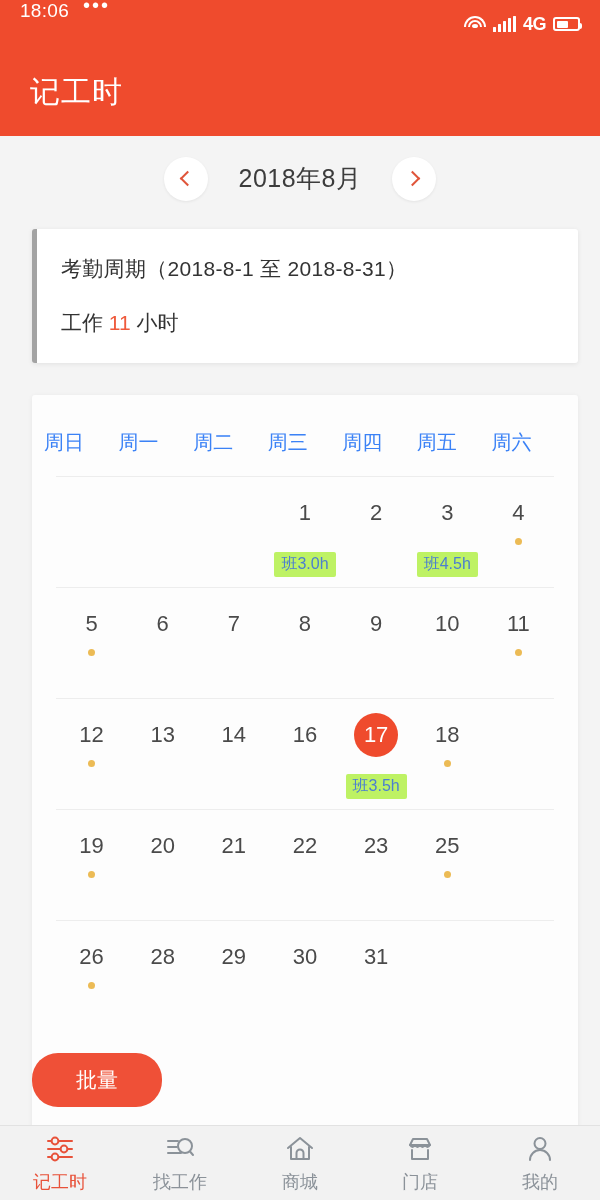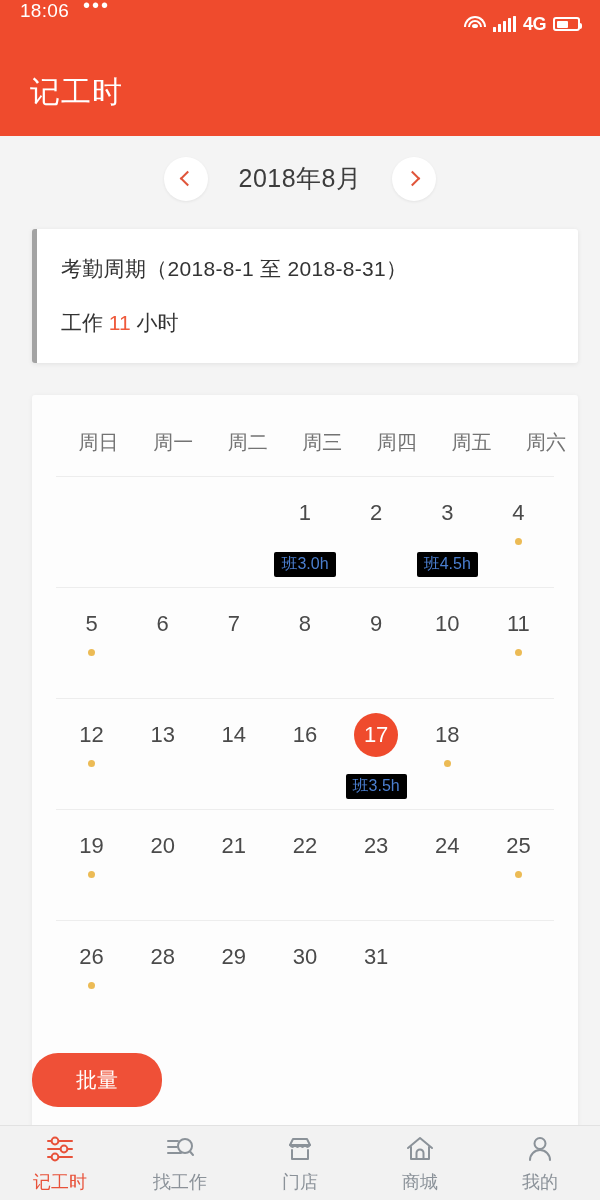--- a/index.html
+++ b/index.html
@@ -75,35 +75,35 @@
   .num{ color:#ef5a3c; }
 
   
   .calcard{
     margin:32px 22px 0 32px; background:#fdfdfd; border-radius:3px;
     box-shadow:0 1px 5px rgba(0,0,0,.06);
     padding:18px 0 24px 0;
   }
   .weekhdr{ display:grid; grid-template-columns:repeat(7,1fr);
             padding:16px 12px 20px 12px; }
-  .weekhdr div{ text-align:right; font-size:20px; color:#737373; }
+  .weekhdr div{ text-align:left; font-size:20px; color:#3b82f6; }
   .calrow{
     display:grid; grid-template-columns:repeat(7,1fr);
     border-top:1px solid #ededed; margin:0 24px;
     min-height:111px; padding-top:14px;
   }
   .cell{ display:flex; flex-direction:column; align-items:center; }
   .daynum{
     font-size:22px; color:#4a4a4a; line-height:26px;
     width:44px;height:44px; display:flex; align-items:center; justify-content:center;
   }
   .cell.selected .daynum{ background:#ef4b2d; color:#fff; border-radius:50%; }
   .dot{ width:7px;height:7px;border-radius:50%;background:#ecbb55; margin-top:3px; }
   .badge{
-    margin-top:7px; background:#000000; color:#4b7fd0;
+    margin-top:7px; background:#bef264; color:#4b7fd0;
     font-size:16px; padding:2px 7px; border-radius:2px; white-space:nowrap;
   }
   .spacer{ height:7px; margin-top:3px; }
 
   .batchwrap{ display:flex; justify-content:flex-start; margin-top:22px; }
   .batchbtn{
     background:#ef5037; color:#fff; border:none;
     font-size:21px; padding:13px 44px; border-radius:26px;
     font-family:inherit; cursor:pointer;
   }
@@ -287,24 +287,20 @@
         </div>
         <div class="cell">
           <div class="daynum">22</div>
           <div class="spacer"></div>
         </div>
         <div class="cell">
           <div class="daynum">23</div>
           <div class="spacer"></div>
         </div>
         <div class="cell">
-          <div class="daynum">24</div>
-          <div class="spacer"></div>
-        </div>
-        <div class="cell">
           <div class="daynum">25</div>
           <div class="dot"></div>
         </div>
       </div>
       <div class="calrow">
         <div class="cell">
           <div class="daynum">26</div>
           <div class="dot"></div>
         </div>
         <div class="cell">
@@ -356,39 +352,39 @@
           <line x1="3" y1="18" x2="16" y2="18"></line>
           <circle cx="20" cy="11" r="7"></circle>
           <line x1="25" y1="16.5" x2="28" y2="20"></line>
         </svg>
       </span>
       <span class="navlabel">找工作</span>
     </div>
     <div class="navitem">
       <span class="navicon">
         <svg width="30" height="28" viewBox="0 0 30 28" fill="none" stroke="currentColor" stroke-width="2" stroke-linejoin="round" stroke-linecap="round">
+          <path d="M3 13 L15 3 L27 13"></path>
+          <path d="M6 12 V24 H24 V12"></path>
+          <path d="M11.5 24 V18 a3.5 3.5 0 0 1 7 0 V24"></path>
+        </svg>
+      </span>
+      <span class="navlabel">商城</span>
+    </div>
+    <div class="navitem">
+      <span class="navicon">
+        <svg width="30" height="28" viewBox="0 0 30 28" fill="none" stroke="currentColor" stroke-width="2" stroke-linejoin="round" stroke-linecap="round">
           <path d="M5 10 L8 4 H22 L25 10 Z"></path>
           <path d="M5 10 q2.5 4 5 0 q2.5 4 5 0 q2.5 4 5 0 q2.5 4 5 0"></path>
           <path d="M7 15 V24 H23 V15"></path>
         </svg>
       </span>
       <span class="navlabel">门店</span>
     </div>
     <div class="navitem">
       <span class="navicon">
-        <svg width="30" height="28" viewBox="0 0 30 28" fill="none" stroke="currentColor" stroke-width="2" stroke-linejoin="round" stroke-linecap="round">
-          <path d="M3 13 L15 3 L27 13"></path>
-          <path d="M6 12 V24 H24 V12"></path>
-          <path d="M11.5 24 V18 a3.5 3.5 0 0 1 7 0 V24"></path>
-        </svg>
-      </span>
-      <span class="navlabel">商城</span>
-    </div>
-    <div class="navitem">
-      <span class="navicon">
         <svg width="30" height="28" viewBox="0 0 30 28" fill="none" stroke="currentColor" stroke-width="2" stroke-linecap="round">
           <circle cx="15" cy="8.5" r="5.5"></circle>
           <path d="M5 25 a10 10 0 0 1 20 0"></path>
         </svg>
       </span>
       <span class="navlabel">我的</span>
     </div>
   </div>
 
 </body></html>

